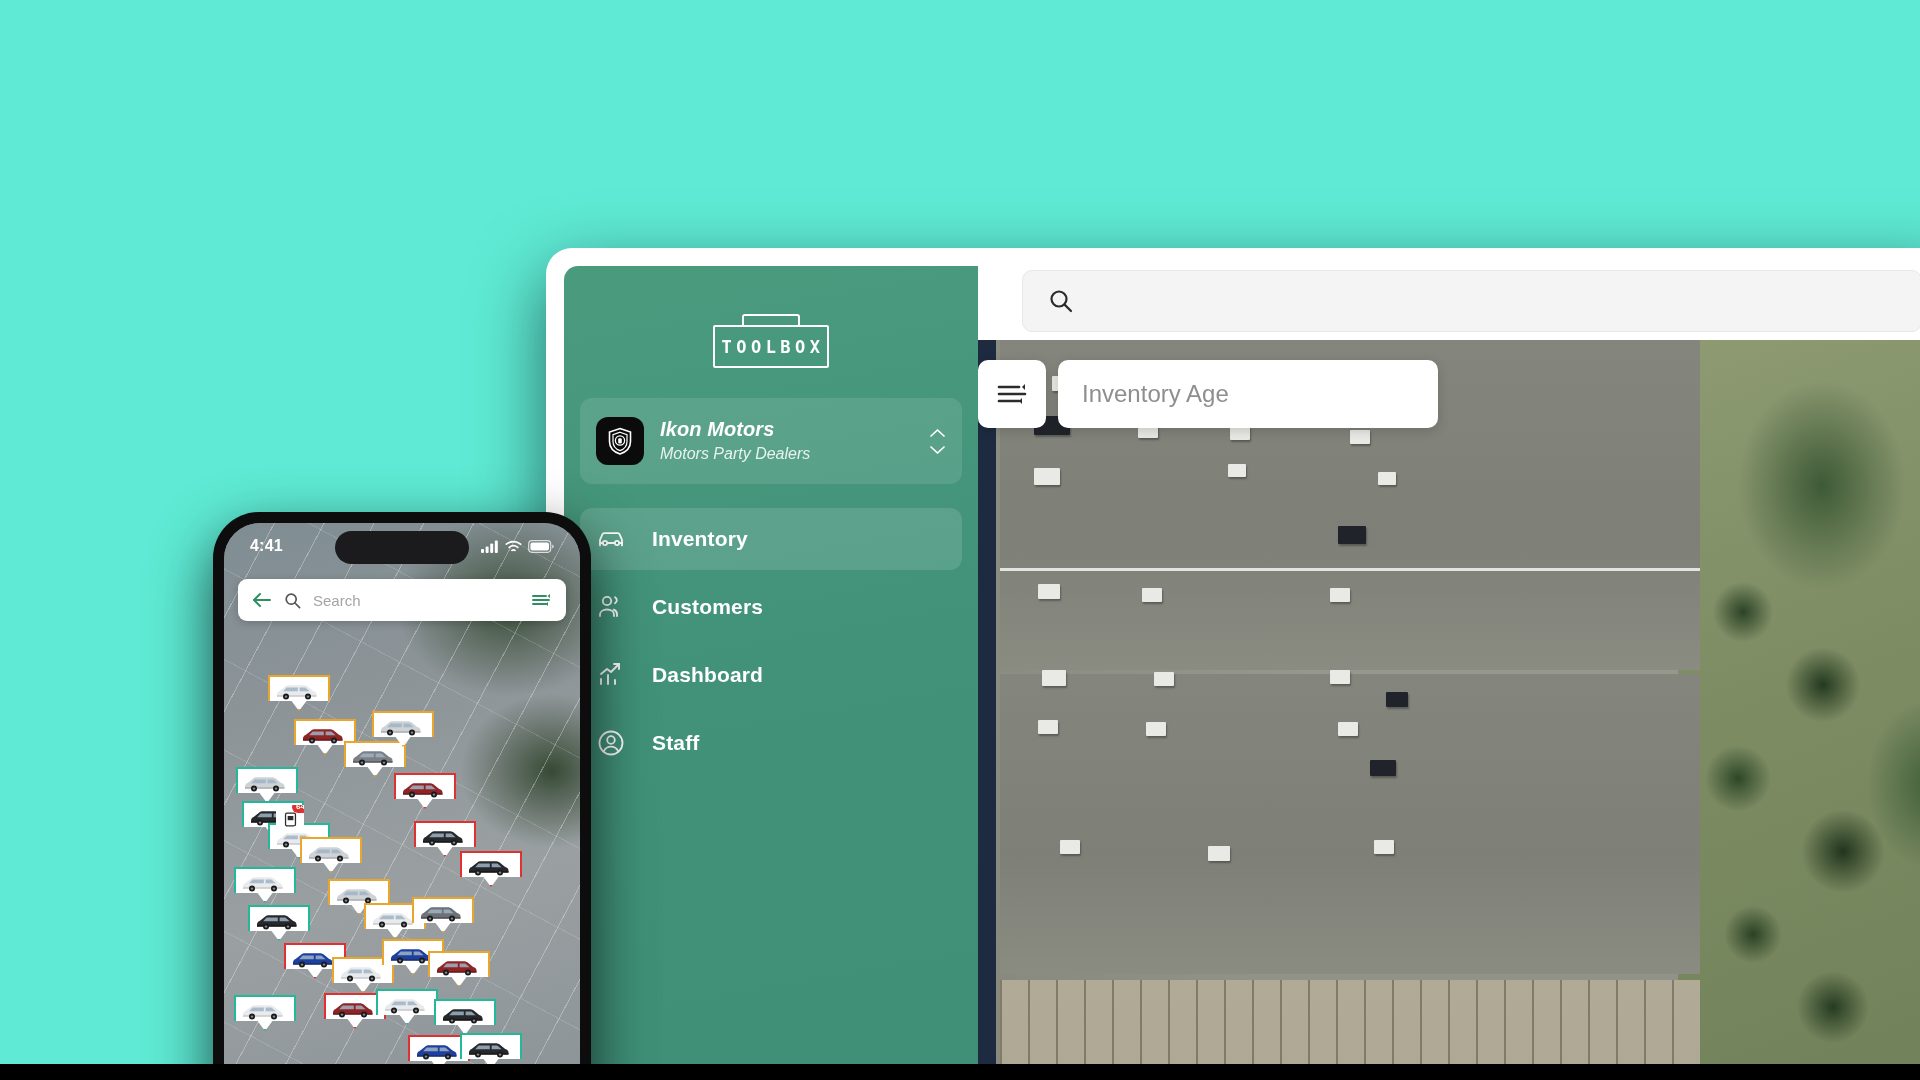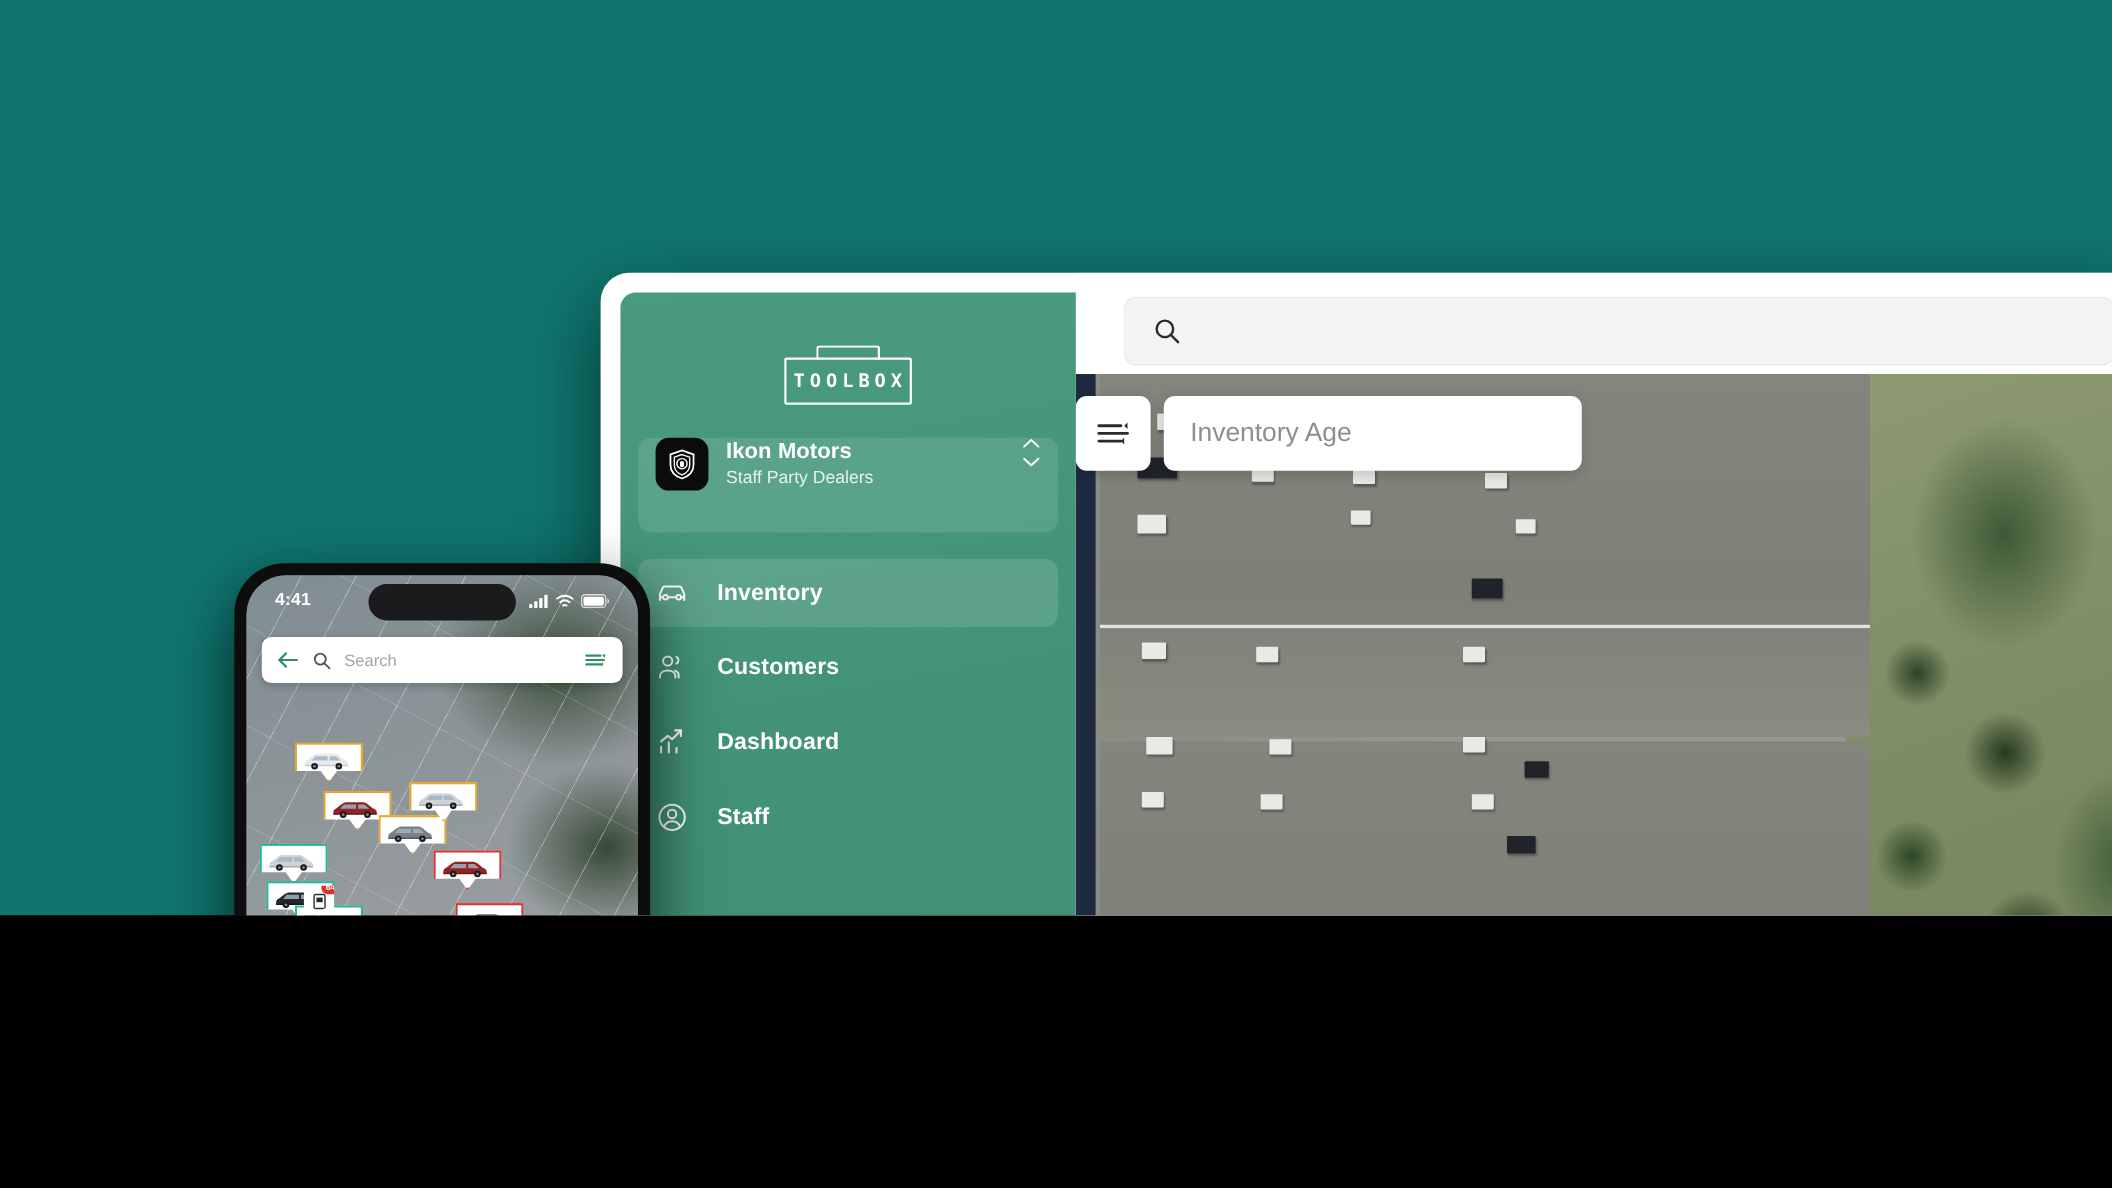--- a/index.html
+++ b/index.html
@@ -3,21 +3,21 @@
 <meta charset="utf-8">
 <title>Toolbox Inventory</title>
 <style>
   * { margin:0; padding:0; box-sizing:border-box; }
   html,body {
     width:1920px; height:1080px; overflow:hidden;
     background:#000;
     font-family:"Liberation Sans", sans-serif;
     -webkit-font-smoothing:antialiased;
   }
-  #stage { position:relative; width:1920px; height:832px; background:#0f766e; overflow:hidden; }
+  #stage { position:relative; width:1920px; height:1064px; background:#5eead4; overflow:hidden; }
 
   
   .desktop-window{
     position:absolute; left:546px; top:248px;
     width:1420px; height:900px;
     background:#ffffff;
     border-radius:26px 26px 0 0;
     box-shadow:0 26px 70px rgba(0,0,0,.55);
     overflow:hidden;
   }
@@ -49,22 +49,23 @@
   .logo-text{
     color:#fff; font-size:17px; font-weight:700;
     letter-spacing:4.5px; padding-left:4px;
     font-family:"DejaVu Sans Mono", monospace;
   }
 
   .org-card{
     margin:0 16px; height:86px;
     background:rgba(255,255,255,.11);
     border-radius:12px;
-    display:flex; align-items:flex-start; padding:0 16px;
+    display:flex; align-items:center; padding:0 16px;
     cursor:pointer;
+    font-style:italic;
   }
   .org-avatar{
     width:48px; height:48px; flex:0 0 48px;
     background:#0b0b0b; border-radius:12px;
     display:flex; align-items:center; justify-content:center;
   }
   .org-meta{ margin-left:16px; flex:1 1 auto; min-width:0; }
   .org-name{ color:#fff; font-size:20px; font-weight:700; letter-spacing:.1px; line-height:1.25; }
   .org-sub{ color:#e7f3ee; font-size:16px; font-weight:400; line-height:1.35; margin-top:1px; }
   .org-chev{ display:flex; flex-direction:column; gap:7px; flex:0 0 auto; padding-left:6px; }
@@ -244,21 +245,21 @@
           <div class="org-avatar">
             <svg width="30" height="30" viewBox="0 0 30 30">
               <path d="M15 2.5 L25.5 6 V15.5 C25.5 22 20.5 26.2 15 28 C9.5 26.2 4.5 22 4.5 15.5 V6 Z" fill="none" stroke="#fff" stroke-width="1.6"></path>
               <path d="M15 6.2 L22 8.6 V15.4 C22 20.2 18.6 23.3 15 24.6 C11.4 23.3 8 20.2 8 15.4 V8.6 Z" fill="none" stroke="#fff" stroke-width="1.2"></path>
               <circle cx="15" cy="14.5" r="4.6" fill="none" stroke="#fff" stroke-width="1.3"></circle>
               <rect x="13.2" y="12.3" width="3.6" height="5.2" rx="1.1" fill="#fff"></rect>
             </svg>
           </div>
           <div class="org-meta">
             <div class="org-name">Ikon Motors</div>
-            <div class="org-sub">Staff Party Dealers</div>
+            <div class="org-sub">Motors Party Dealers</div>
           </div>
           <div class="org-chev">
             <svg width="17" height="10" viewBox="0 0 17 10">
                 <path d="M2 8 L8.5 2 L15 8" fill="none" stroke="#fff" stroke-width="1.7" stroke-linecap="round" stroke-linejoin="round"></path>
               </svg>
             <svg width="17" height="10" viewBox="0 0 17 10">
                 <path d="M2 2 L8.5 8 L15 2" fill="none" stroke="#fff" stroke-width="1.7" stroke-linecap="round" stroke-linejoin="round"></path>
               </svg>
           </div>
         </div>

